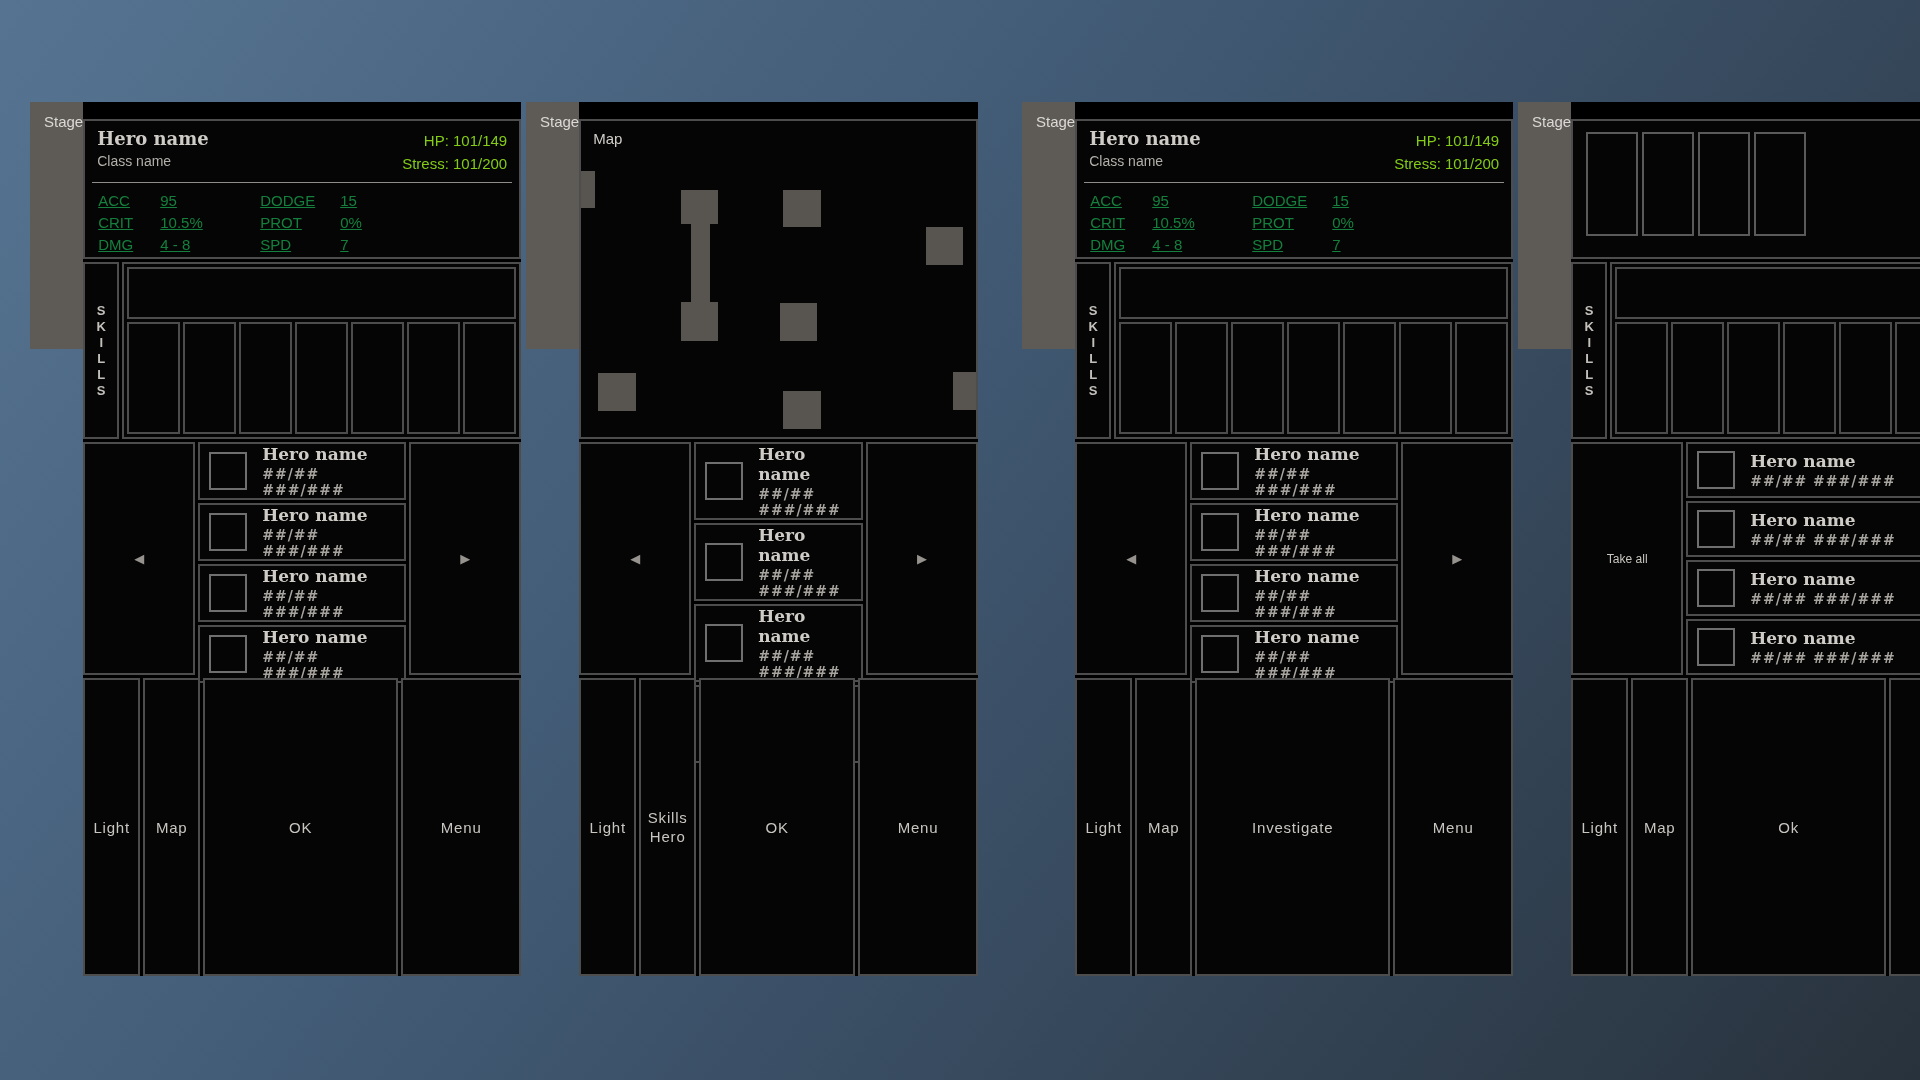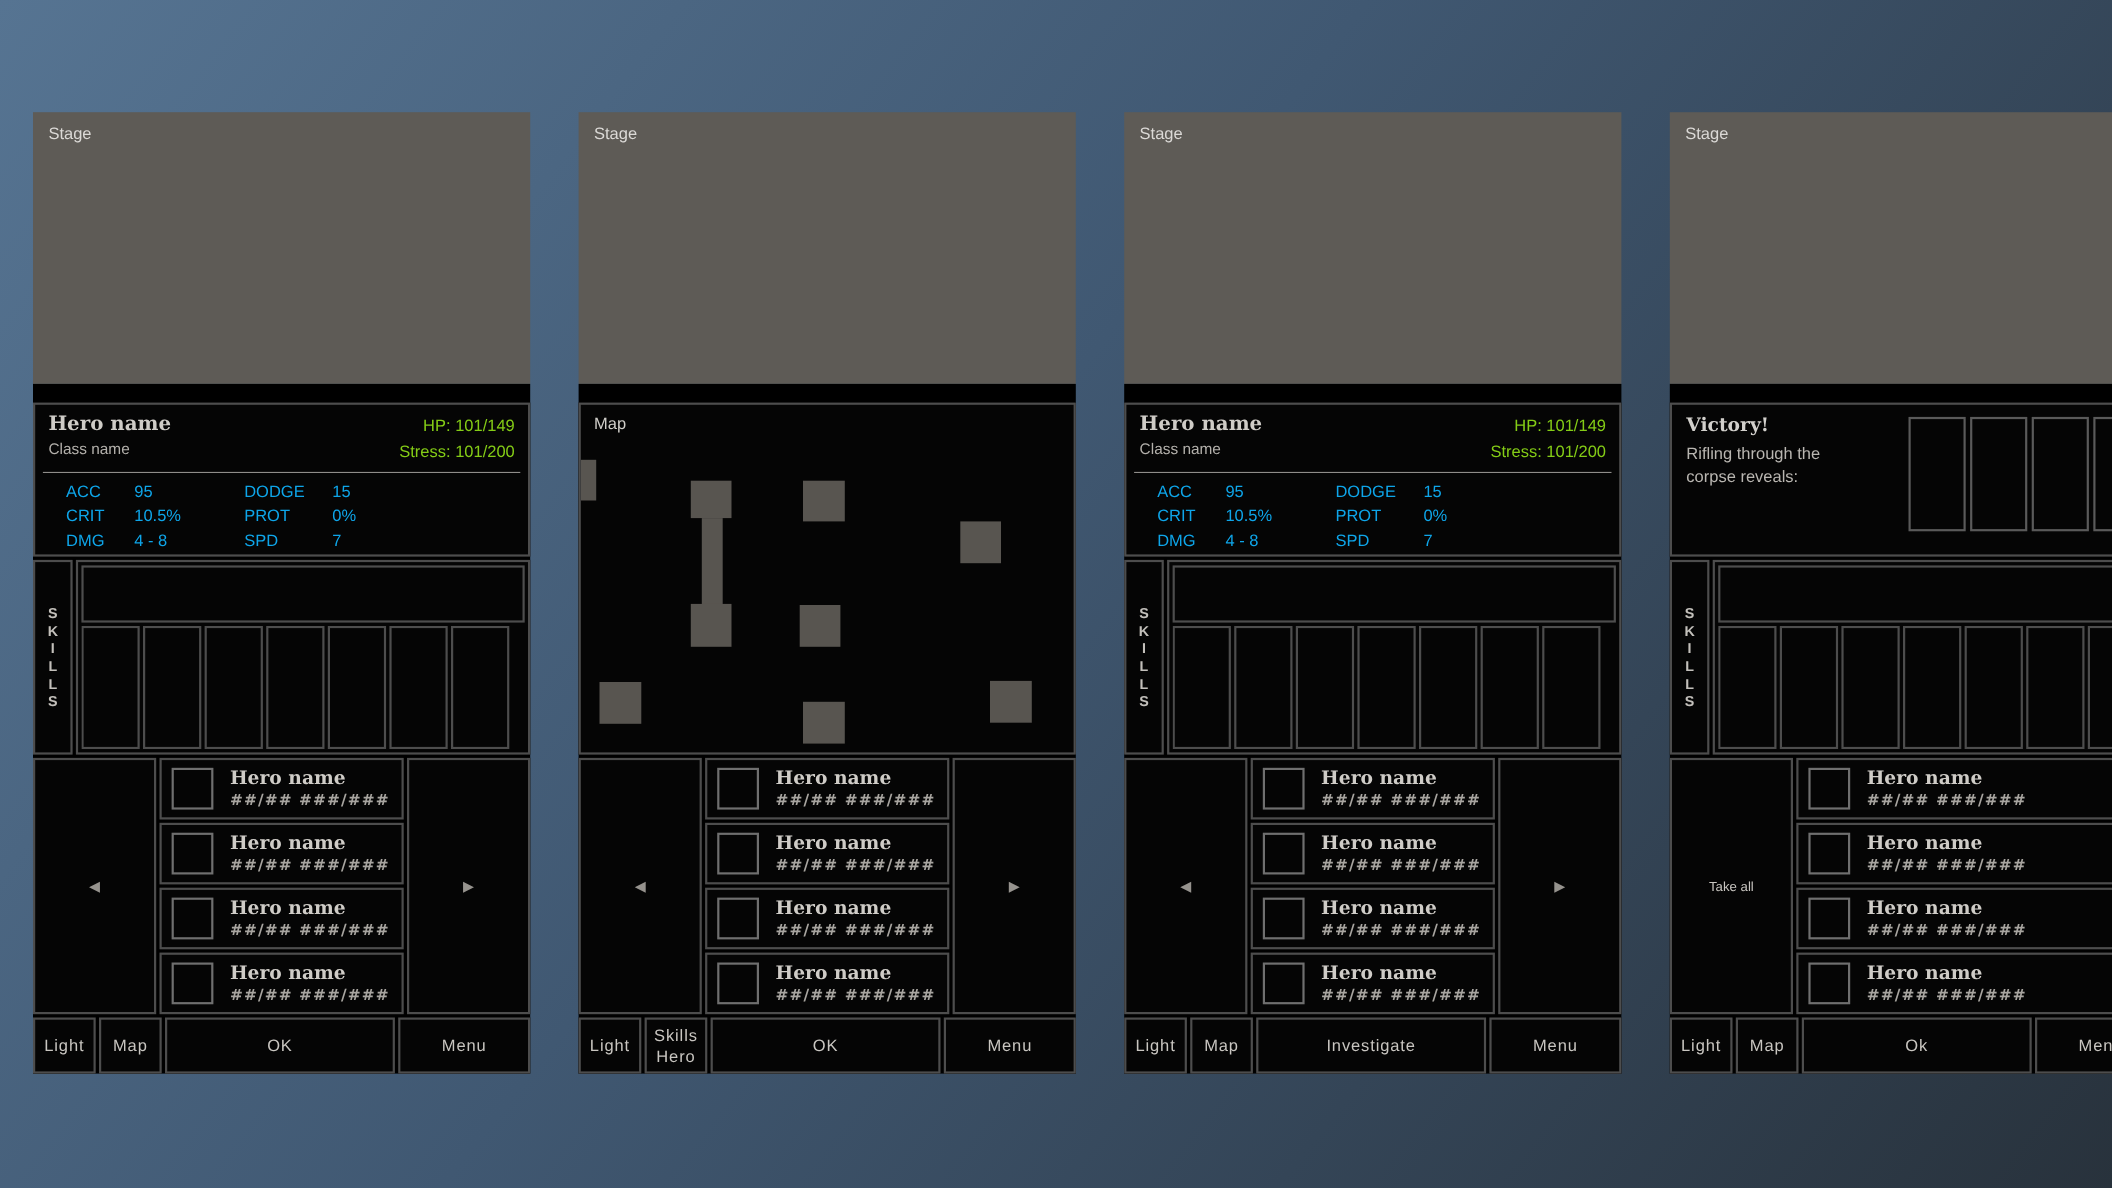--- a/index.html
+++ b/index.html
@@ -3,42 +3,42 @@
 <meta charset="utf-8">
 <style>
   * { box-sizing: border-box; }
   html,body { margin:0; padding:0; }
   body {
     width:1920px; height:1080px; overflow:hidden;
     background:linear-gradient(128deg,#567492 0%,#405872 45%,#28323c 100%);
     font-family:"Liberation Sans", sans-serif;
   }
   .panels { position:absolute; top:102px; left:30px; display:flex; gap:44px; }
-  .panel { width:452px; height:874px; display:flex; flex-direction:column; }
+  .panel { width:452px; height:874px; display:flex; flex-direction:row; }
 
   .stage {
     height:247px; background:#5e5b56; color:#dbd9d6;
     font-size:15px; padding:11px 0 0 14px; flex:none;
   }
   .content {
     flex:1; background:#000; display:flex; flex-direction:column;
     gap:3px; padding-top:17px;
   }
   .box { border:2px solid #4d4d4d; background:#050505; }
 
   
   .stats-box { height:140px; flex:none; color:#c6c3bf; }
   .hero-header { display:flex; justify-content:space-between; padding:7px 12px 0 12px; }
   .hero-name { font-family:"DejaVu Serif", serif; font-weight:bold; font-size:18px; color:#cfccc7; }
   .class-name { font-size:14px; color:#b3b0ab; margin-top:4px; }
   .vitals { text-align:right; font-size:15px; color:#84cc16; line-height:23px; padding-top:1px; }
   .divider { height:1px; background:#8f8d8a; margin:7px 7px 9px 7px; }
   .stats-grid {
     display:grid; grid-template-columns:62px 100px 80px auto;
-    row-gap:5px; font-size:15px; margin-left:28px; color:#0ea5e9;
+    row-gap:5px; font-size:15px; margin-left:13px; color:#15803d;text-decoration:underline;
   }
 
   
   .skills-row { height:177px; flex:none; display:flex; gap:3px; }
   .skills-label-box {
     width:36px; flex:none; display:flex; flex-direction:column;
     align-items:center; justify-content:center; gap:1px;
     font-size:13px; font-weight:bold; color:#c3c0bb;
   }
   .skills-right { flex:1; min-width:0; padding:3px; display:flex; flex-direction:column; gap:3px; overflow:hidden; }
@@ -371,24 +371,20 @@
     </div>
   </div>
 
   <div class="panel">
     <div class="stage">
       <span>Stage</span>
     </div>
     <div class="content">
 
       <div class="box victory-box">
-        <div>
-          <div class="victory-title">Victory!</div>
-          <div class="victory-sub">Rifling through the corpse reveals:</div>
-        </div>
         <div class="loot-slots">
             <div class="loot-slot"></div>
             <div class="loot-slot"></div>
             <div class="loot-slot"></div>
             <div class="loot-slot"></div>
           </div>
       </div>
 
       <div class="skills-row">
         <div class="box skills-label-box">

